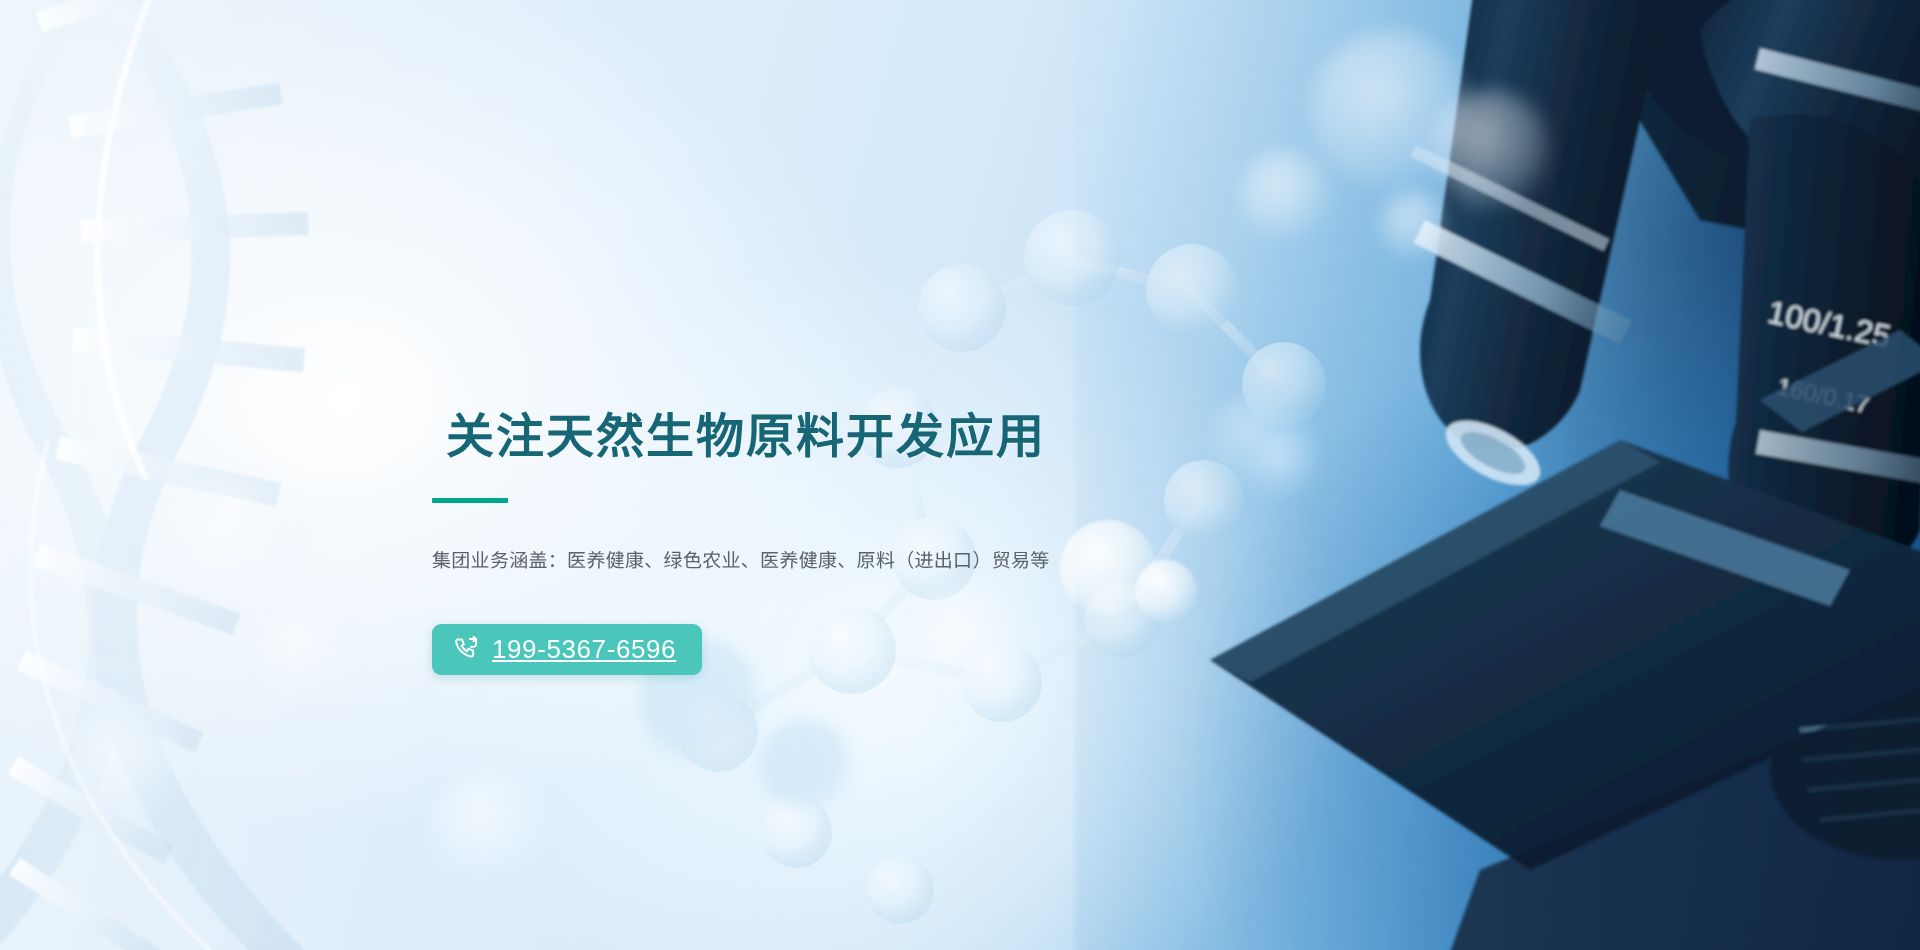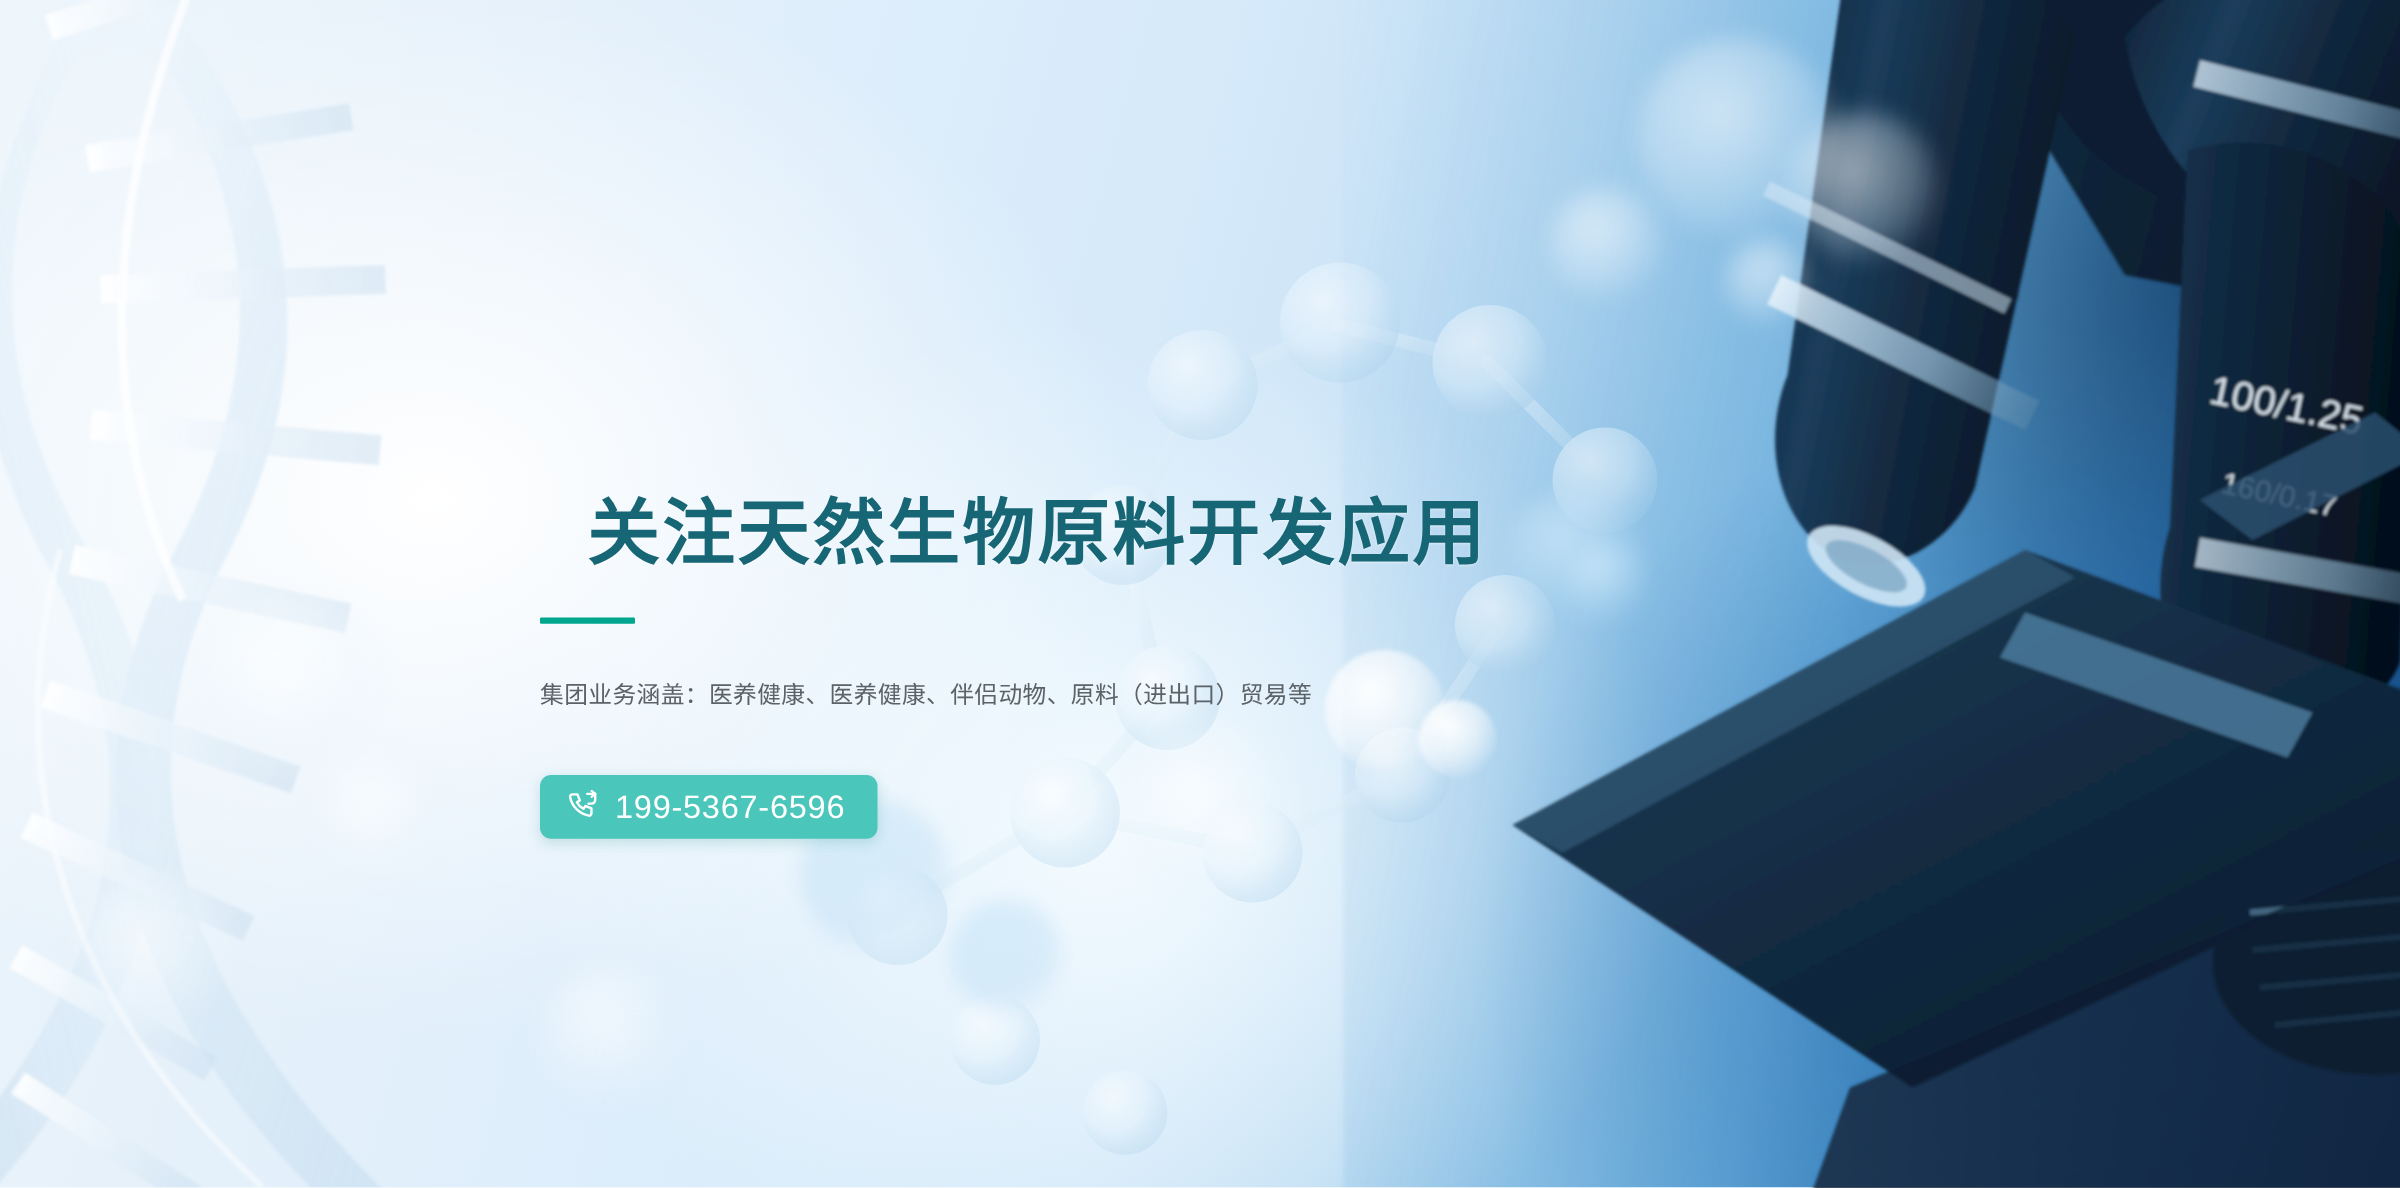--- a/index.html
+++ b/index.html
@@ -112,29 +112,28 @@
   
   .content {
     position: absolute;
     left: 430px;
     top: 392px;
     width: 760px;
     z-index: 40;
   }
 
   .headline {
-    margin: 0;
-    font-size: 58px;
+    margin: 16px;
+    font-size: 48px;
     font-weight: 700;
     letter-spacing: 2px;
     line-height: 1.22;
     color: #176675;
     white-space: nowrap;
     text-shadow: 0 1px 2px rgba(255,255,255,0.55);
-    text-align: right;
   }
 
   .rule {
     width: 76px;
     height: 5px;
     background: #00a68e;
     margin: 31px 0 0 2px;
     border-radius: 1px;
   }
 
@@ -162,20 +161,21 @@
     text-decoration: none;
   }
   .tel-icon { width: 27px; height: 27px; display: block; flex: none; }
   .tel-num {
     font-size: 26px;
     font-weight: 400;
     color: #ffffff;
     letter-spacing: 0.6px;
     line-height: 1;
     white-space: nowrap;
+    text-decoration: underline;
   }
 </style>
 </head>
 <body>
 
 <div class="banner">
 
   <div class="bg-base"></div>
   <div class="bg-right-wash"></div>
 
@@ -367,21 +367,21 @@
     <div class="bk soft" style="left:430px;  top:770px; width:120px; height:120px;"></div>
   </div>
 
   <div class="content">
 
     <h1 class="headline">关注天然生物原料开发应用</h1>
 
     <div class="rule"></div>
 
     <p class="blurb">
-      <span class="blurb-line">集团业务涵盖：医养健康、医养健康、伴侣动物、原料（进出口）贸易等</span>
+      <span class="blurb-line">集团业务涵盖：医养健康、绿色农业、医养健康、原料（进出口）贸易等</span>
     </p>
 
     <a class="tel-btn" href="#">
       <span class="tel-icon">
         <svg viewBox="0 0 28 28" fill="none" stroke="#ffffff" stroke-width="2" stroke-linecap="round" stroke-linejoin="round" width="27" height="27" aria-hidden="true">
           <path d="M5.2 3.6h4.1l2 5-2.5 1.5a12.5 12.5 0 0 0 5.6 5.6l1.5-2.5 5 2v4.1a2 2 0 0 1-2.2 2
                    A19.4 19.4 0 0 1 3.2 5.8a2 2 0 0 1 2-2.2Z"></path>
           <path d="M17.4 3.2h6.6"></path>
           <path d="M21.2 0.9l2.8 2.3-2.8 2.3"></path>
           <path d="M24 3.2v5.1a3 3 0 0 1-3 3h-2.6"></path>

